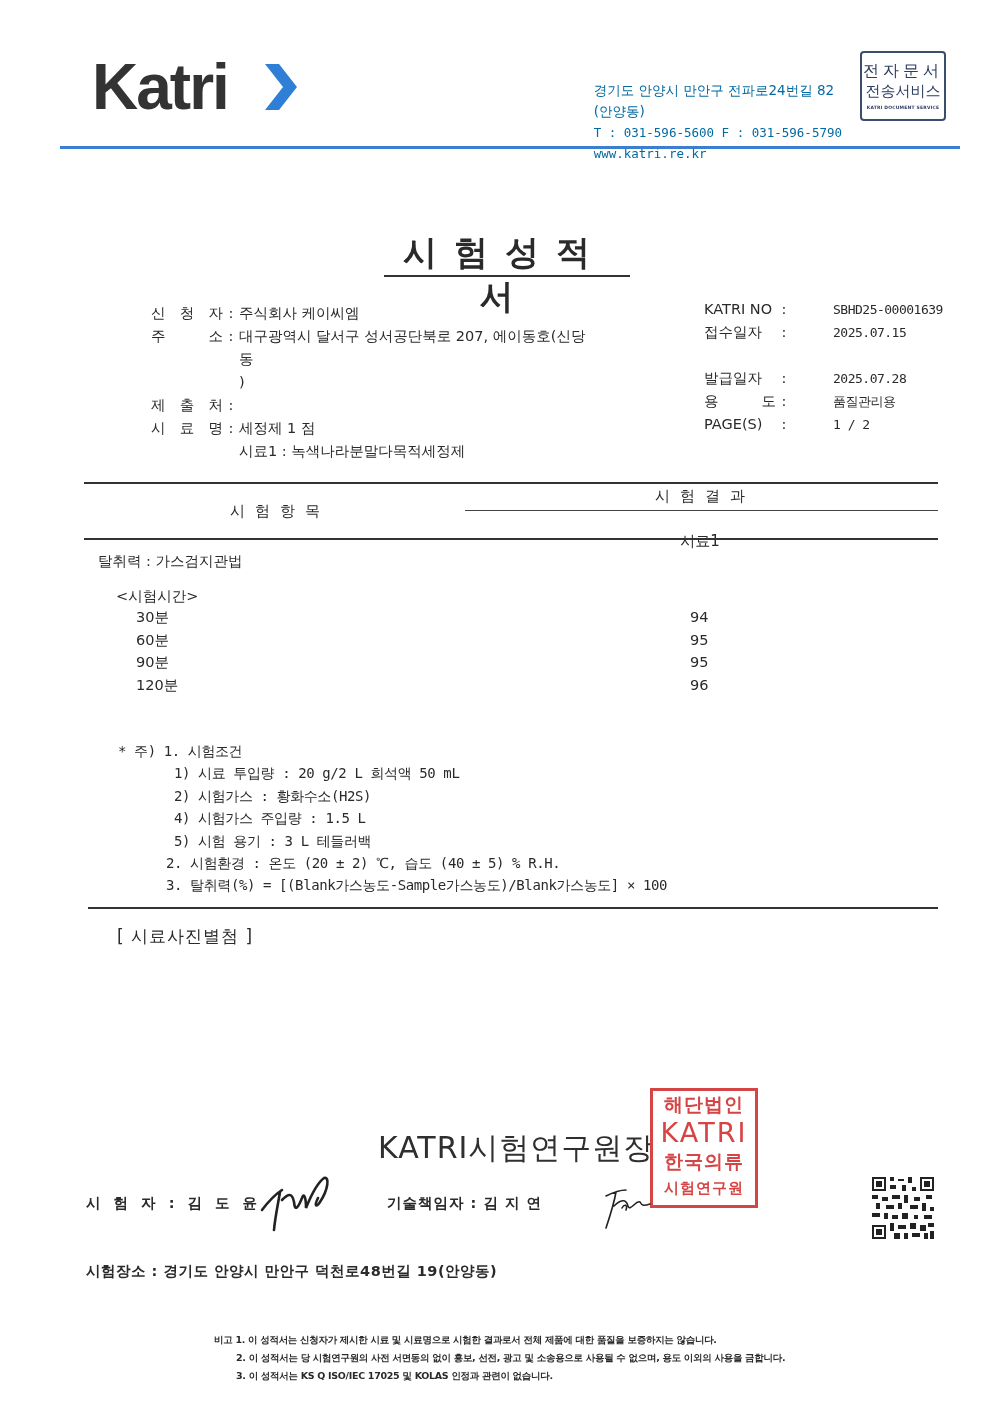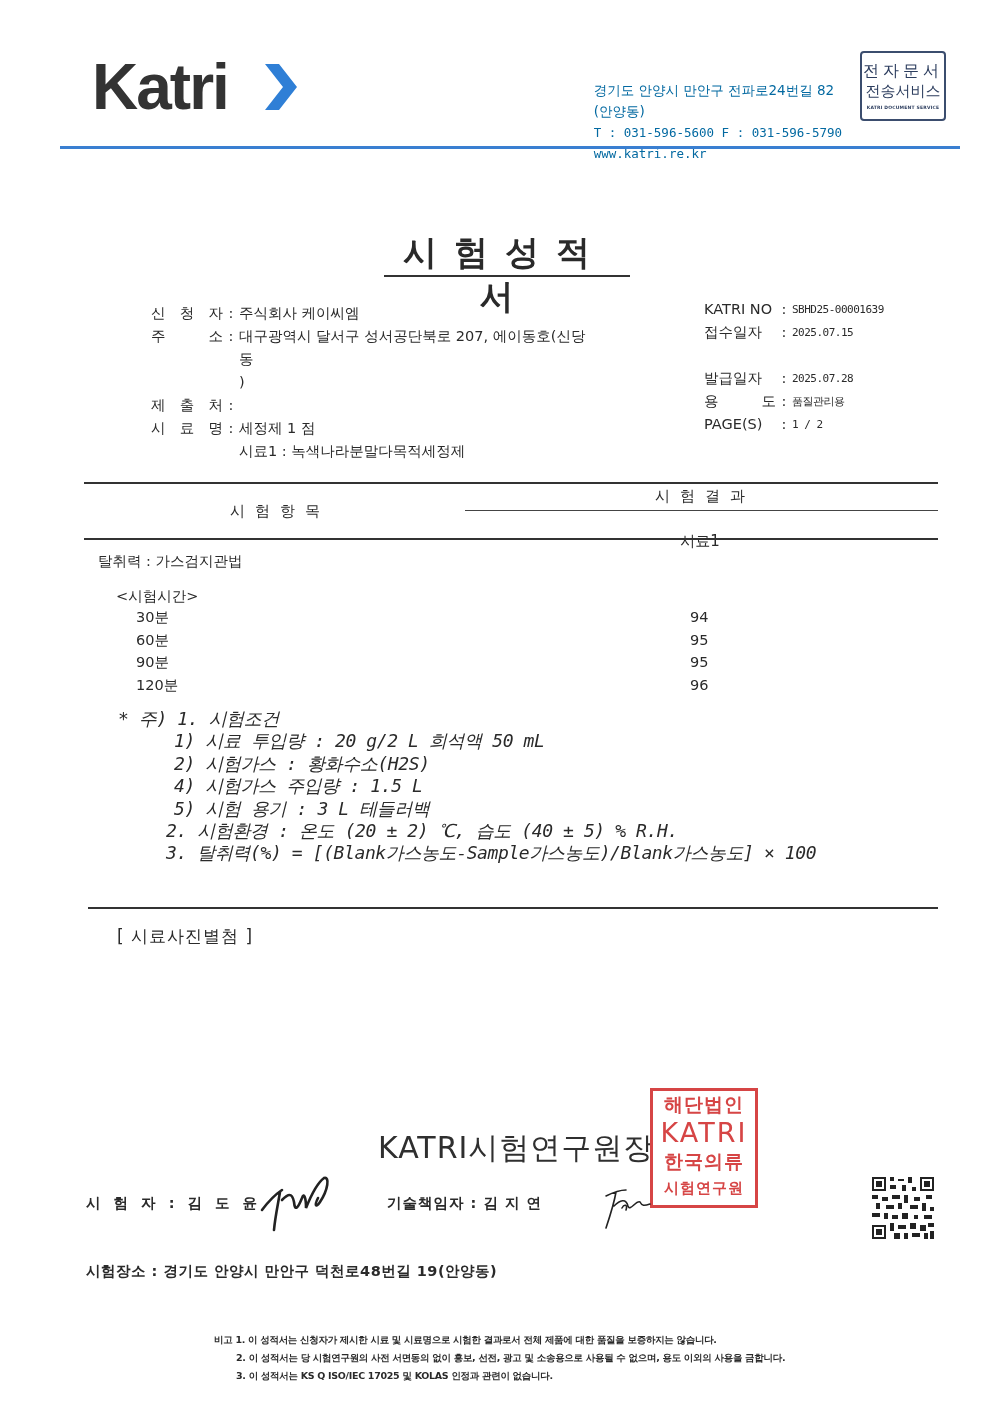--- a/index.html
+++ b/index.html
@@ -24,37 +24,37 @@
 
   
   .info { font-size: 14.5px; line-height: 23px; color: #2a2a2a; }
   .info-left { left: 151px; top: 302px; width: 520px; }
   .info-row { display: flex; }
   .info-lbl { width: 72px; display: flex; justify-content: space-between; }
   .info-colon { width: 16px; text-align: center; }
   .info-val { flex: 1; }
   .info-right { left: 704px; top: 298px; width: 260px; }
   .info-right .info-lbl { width: 72px; }
-  .info-right .info-val { font-family: "DejaVu Sans Mono", monospace; font-size: 11px; letter-spacing: -0.5px; }
+  .info-right .info-val { font-family: "DejaVu Sans Mono", monospace; font-size: 13px; letter-spacing: -0.5px; margin-left: 41px; }
 
   
   .rule { background: #333; height: 2px; }
   .rule-thin { background: #444; height: 1px; }
   .th-item { left: 200px; top: 502px; width: 160px; font-size: 15px; letter-spacing: 10px; text-align: center; }
   .th-result { left: 640px; top: 487px; width: 130px; font-size: 15px; letter-spacing: 10px; text-align: center; }
   .th-sample { left: 670px; top: 516px; width: 60px; font-size: 15px; text-align: center; margin-top: 16px; }
 
   
   .body-text { font-size: 14.5px; line-height: 22.5px; }
   .method { left: 98px; top: 550px; }
   .time-hdr { left: 116px; top: 585px; }
   .time-row { left: 136px; }
   .time-val { left: 690px; }
 
-  .notes { left: 118px; top: 708px; font-family: "DejaVu Sans Mono", monospace; font-size: 18px; line-height: 22.4px; letter-spacing: -0.4px; font-style: italic; }
+  .notes { left: 118px; top: 740px; font-family: "DejaVu Sans Mono", monospace; font-size: 14px; line-height: 22.4px; letter-spacing: -0.4px; }
   .note-sub { padding-left: 56px; }
   .note-main { padding-left: 48px; }
 
   .attach { left: 117px; top: 925px; font-size: 17px; letter-spacing: 1px; }
 
   
   .director { left: 378px; top: 1128px; font-size: 30px; font-weight: 400; letter-spacing: 1px; color: #2f2f2f; }
   .seal { left: 650px; top: 1088px; width: 108px; height: 120px; border: 3px solid #d64545; background: rgba(255,255,255,0.6); color: #d64545; text-align: center; }
   .seal .r { font-size: 19px; line-height: 27px; font-weight: 700; letter-spacing: 1px; }
   .seal .k { font-size: 27px; line-height: 30px; font-weight: 400; letter-spacing: 2px; font-family: "DejaVu Sans", sans-serif; }

